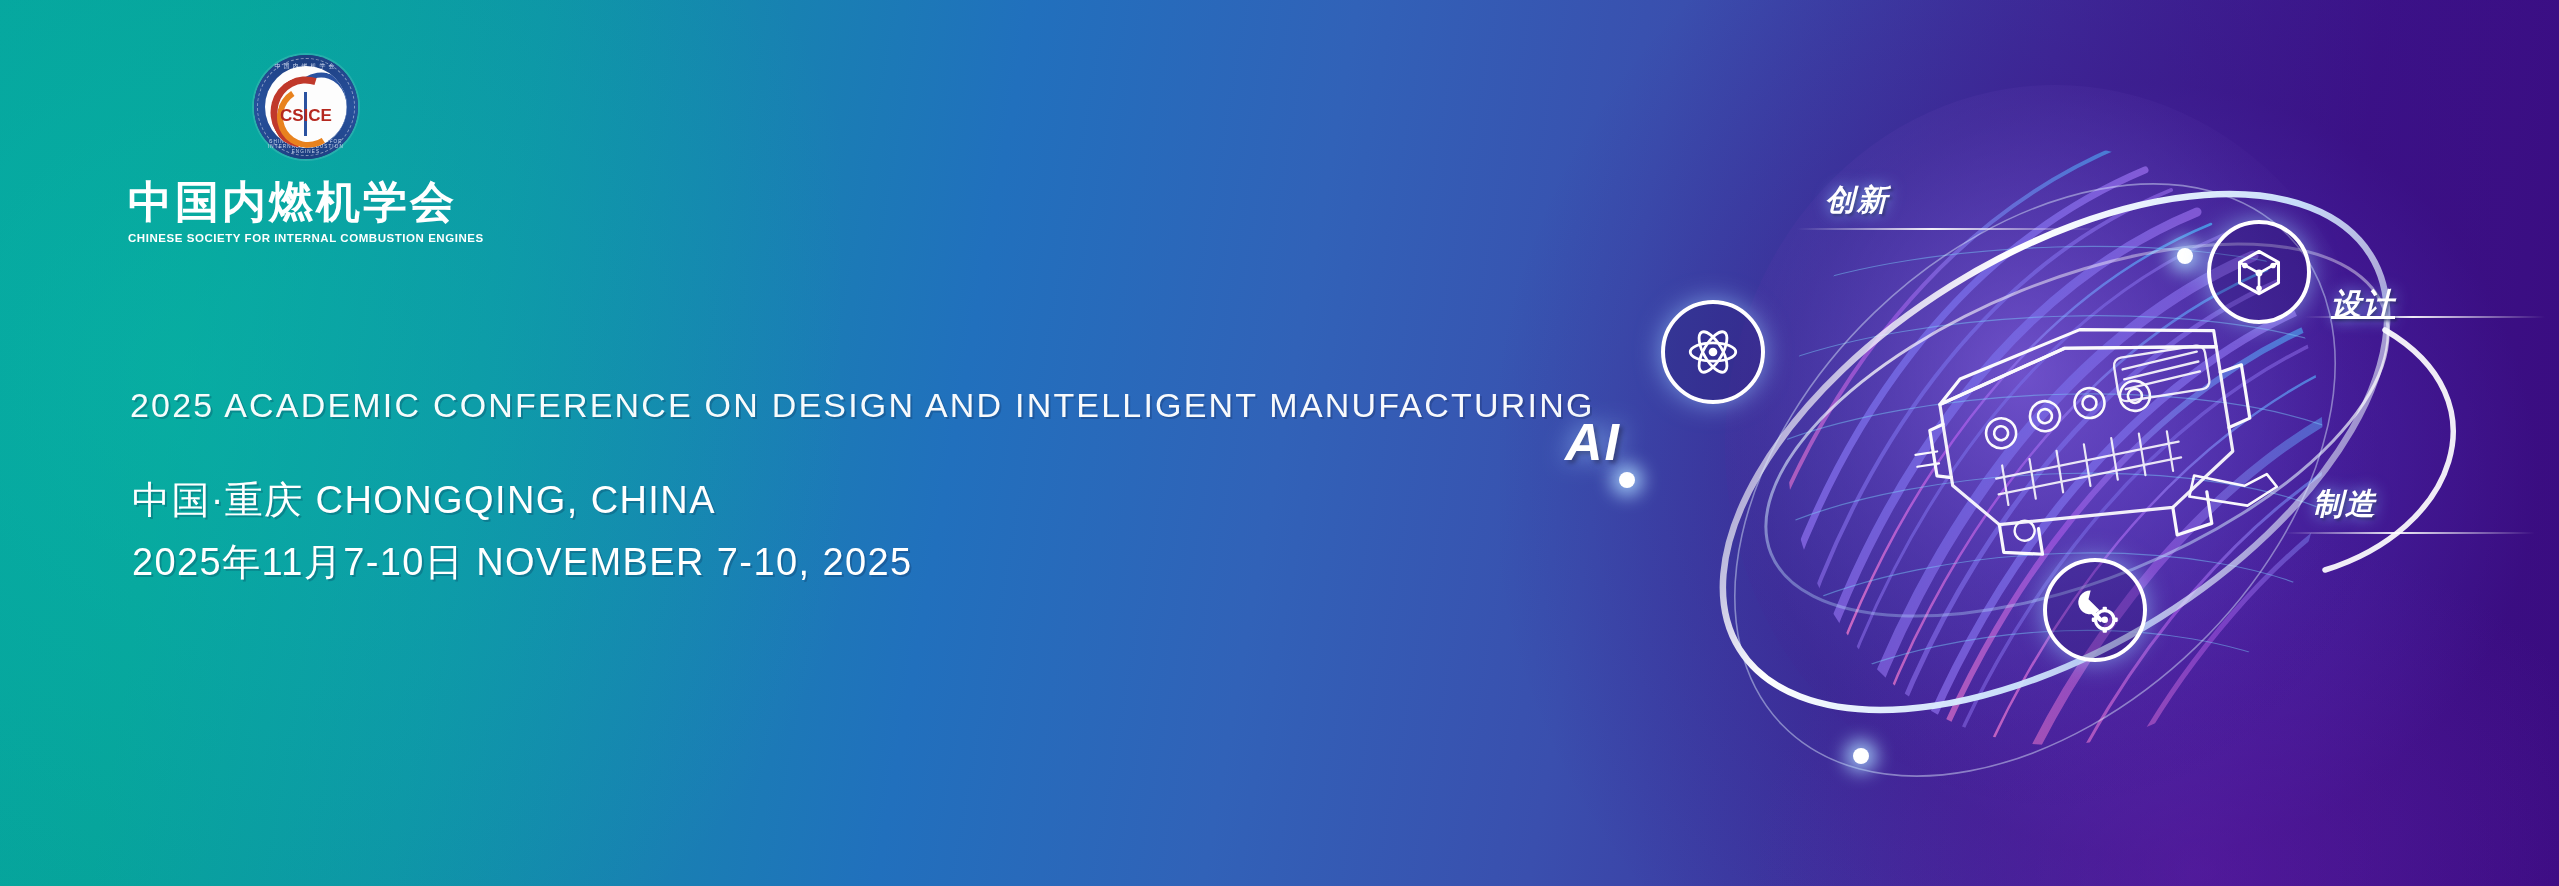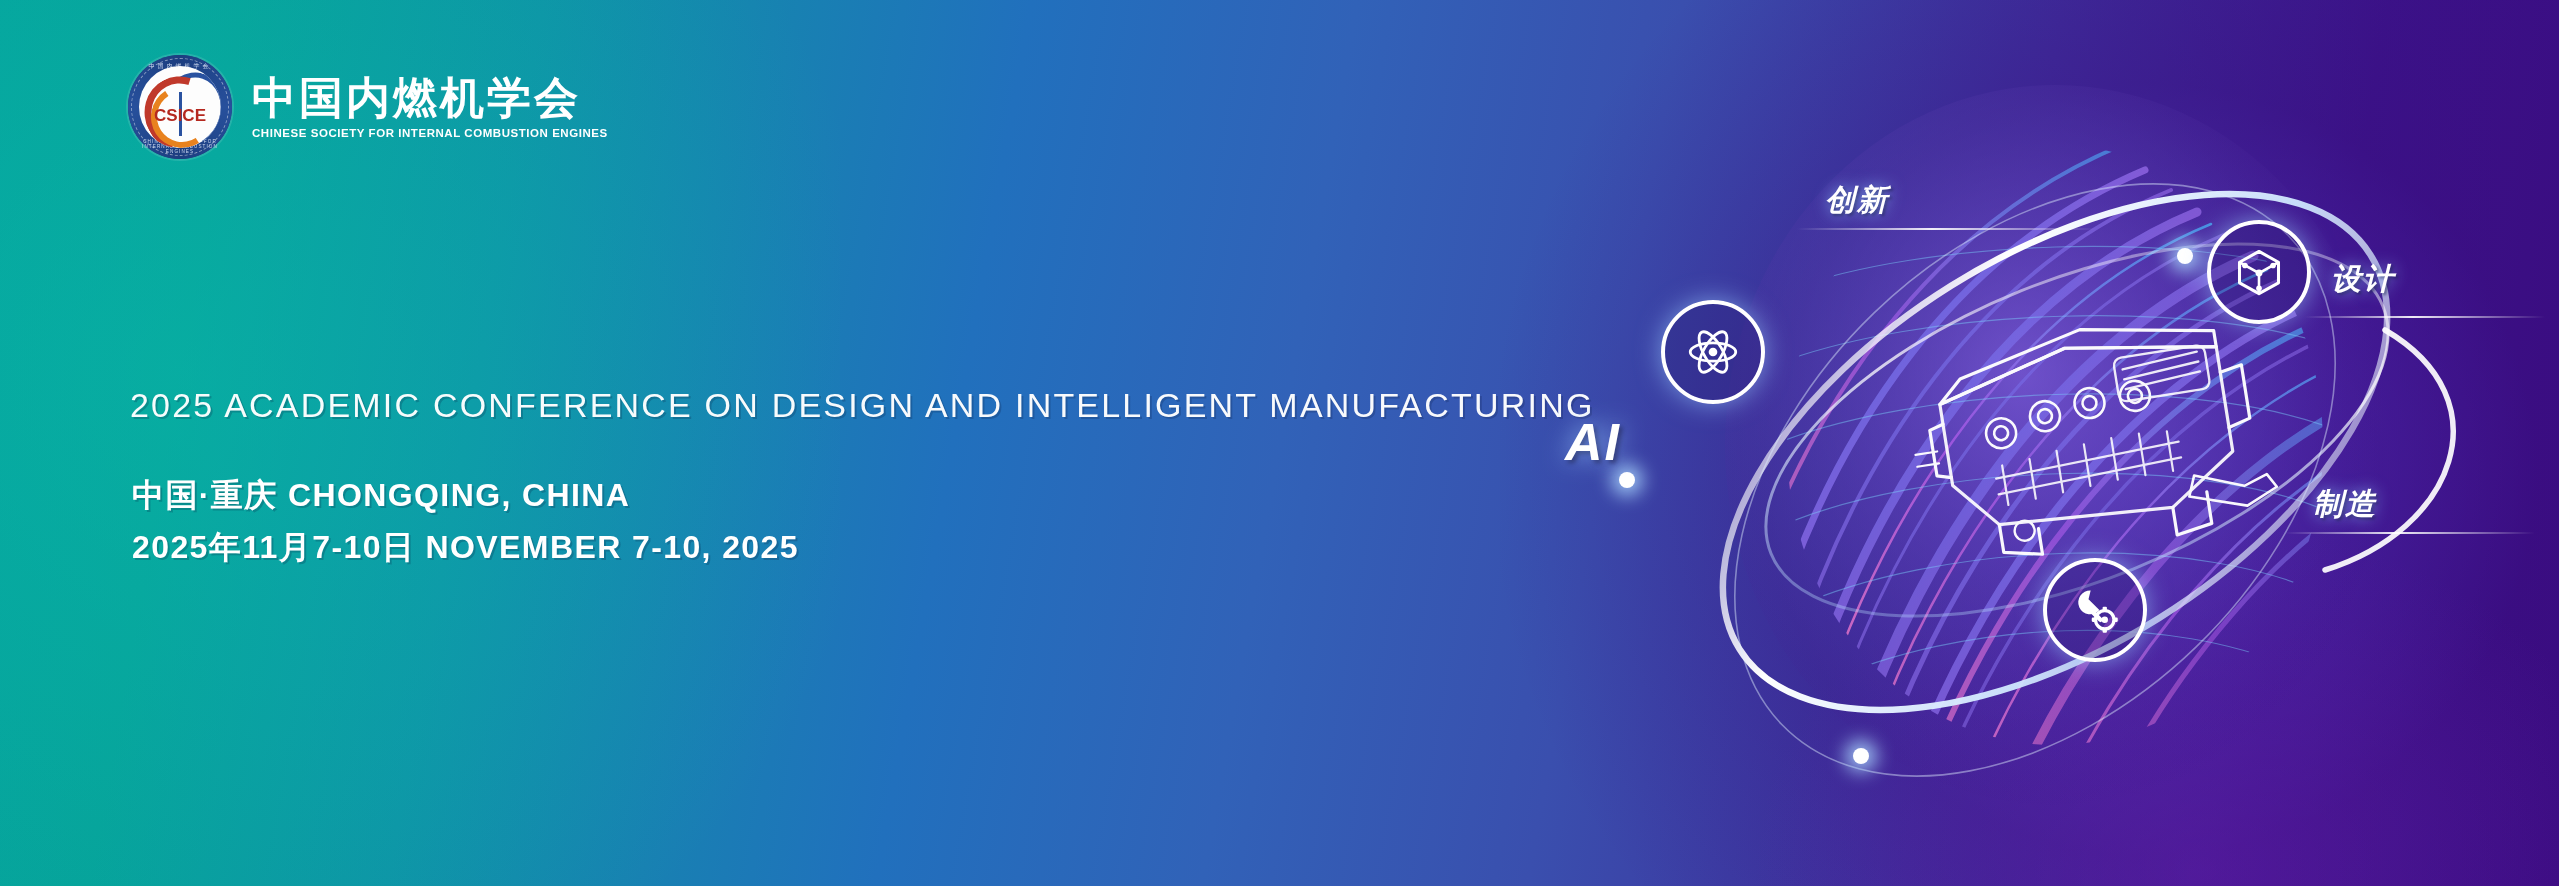--- a/index.html
+++ b/index.html
@@ -17,21 +17,21 @@
     background:radial-gradient(circle at 50% 50%, rgba(92,60,200,.55) 0%, rgba(58,14,128,.30) 42%, rgba(58,12,128,0) 72%);
     pointer-events:none;}
   #banner .glow-b{position:absolute;left:-260px;top:-260px;width:1100px;height:1400px;
     background:radial-gradient(circle at 40% 45%, rgba(10,190,175,.40) 0%, rgba(8,163,154,0) 70%);
     pointer-events:none;}
   #banner .glow-c{position:absolute;left:1750px;top:520px;width:900px;height:700px;
     background:radial-gradient(ellipse at 50% 50%, rgba(120,40,190,.35) 0%, rgba(58,12,128,0) 70%);
     pointer-events:none;}
 
   
-  .logo-lockup{position:absolute;left:128px;top:55px;display:flex;align-items:center;gap:20px;}
+  .logo-lockup{position:absolute;left:128px;top:55px;display:flex;align-items:center;gap:20px;flex-direction:column;}
   .emblem{position:relative;width:104px;height:104px;border-radius:50%;
     background:#1b3b7a;box-shadow:0 0 0 2px rgba(255,255,255,.12);flex:none;}
   .emblem .ring-outer{position:absolute;inset:0;border-radius:50%;
     background:conic-gradient(from 0deg,#1d3e80,#27509c,#1d3e80,#27509c,#1d3e80);}
   .emblem .ring-text{position:absolute;inset:3px;border-radius:50%;border:1px dashed rgba(255,255,255,.45);}
   .emblem .inner{position:absolute;inset:11px;border-radius:50%;background:#fdfdfd;overflow:hidden;}
   .emblem .swoosh1{position:absolute;left:6px;top:10px;width:58px;height:62px;
     border:7px solid transparent;border-left-color:#c0392b;border-top-color:#c0392b;
     border-radius:50%;transform:rotate(-28deg);}
   .emblem .swoosh2{position:absolute;left:12px;top:20px;width:50px;height:50px;
@@ -63,40 +63,40 @@
   .headline .yr{
     background:linear-gradient(90deg,#1fe3f7 0%,#35b6f3 24%,#4f7bef 50%,#7a42ef 74%,#ab17ef 100%);
     -webkit-background-clip:text;background-clip:text;color:transparent;
     -webkit-text-fill-color:transparent;padding:0 4px;}
 
   .subhead{position:absolute;left:130px;top:355px;white-space:nowrap;
     font-size:34px;font-weight:400;letter-spacing:2.2px;color:#ffffff;opacity:.97;
     text-shadow:2px 2px 0 rgba(10,24,60,.22);margin-top:31px;}
 
   .meta{position:absolute;left:132px;top:470px;color:#ffffff;}
-  .meta .line{font-size:32px;letter-spacing:1.4px;line-height:1.62;white-space:nowrap;
-    text-shadow:2px 2px 0 rgba(10,24,60,.22);font-weight:700;}
+  .meta .line{font-size:38px;letter-spacing:1.4px;line-height:1.62;white-space:nowrap;
+    text-shadow:2px 2px 0 rgba(10,24,60,.22);font-weight:400;}
 
   
   .art{position:absolute;left:1625px;top:100px;width:930px;height:730px;}
   .art svg{position:absolute;inset:0;width:100%;height:100%;overflow:visible;}
 
   .badge{position:absolute;width:96px;height:96px;border-radius:50%;
     border:4px solid #ffffff;display:flex;align-items:center;justify-content:center;
     box-shadow:0 0 26px rgba(150,200,255,.65);background:rgba(40,25,110,.28);}
   .badge svg{position:static;width:52px;height:52px;}
   .badge-atom{left:36px;top:200px;}
   .badge-cube{left:582px;top:120px;}
   .badge-gear{left:418px;top:458px;}
 
   .tag{position:absolute;color:#ffffff;font-weight:700;font-style:italic;
     font-size:30px;letter-spacing:2px;white-space:nowrap;
     text-shadow:0 0 16px rgba(140,190,255,.85),2px 2px 3px rgba(12,10,50,.6);}
   .tag-chuangxin{left:200px;top:80px;}
-  .tag-sheji{left:706px;top:159px;}
+  .tag-sheji{left:706px;top:184px;text-decoration:underline;}
   .tag-zhizao{left:688px;top:384px;}
 
   .tag-rule{position:absolute;height:2px;border-radius:2px;
     background:linear-gradient(90deg,rgba(255,255,255,0) 0%,rgba(255,255,255,.92) 45%,rgba(255,255,255,0) 100%);}
   .rule-chuangxin{left:172px;top:128px;width:300px;}
   .rule-sheji{left:680px;top:216px;width:240px;}
   .rule-zhizao{left:660px;top:432px;width:250px;}
 
   .tag-ai{position:absolute;left:-60px;top:312px;color:#ffffff;font-weight:700;
     font-style:italic;font-size:52px;letter-spacing:2px;

